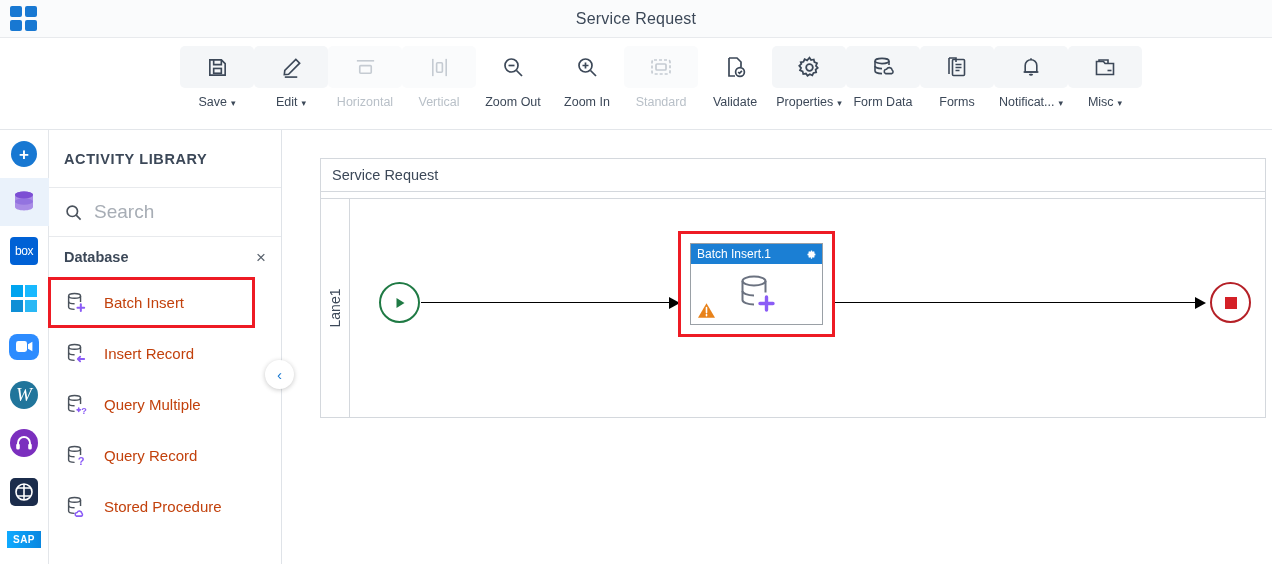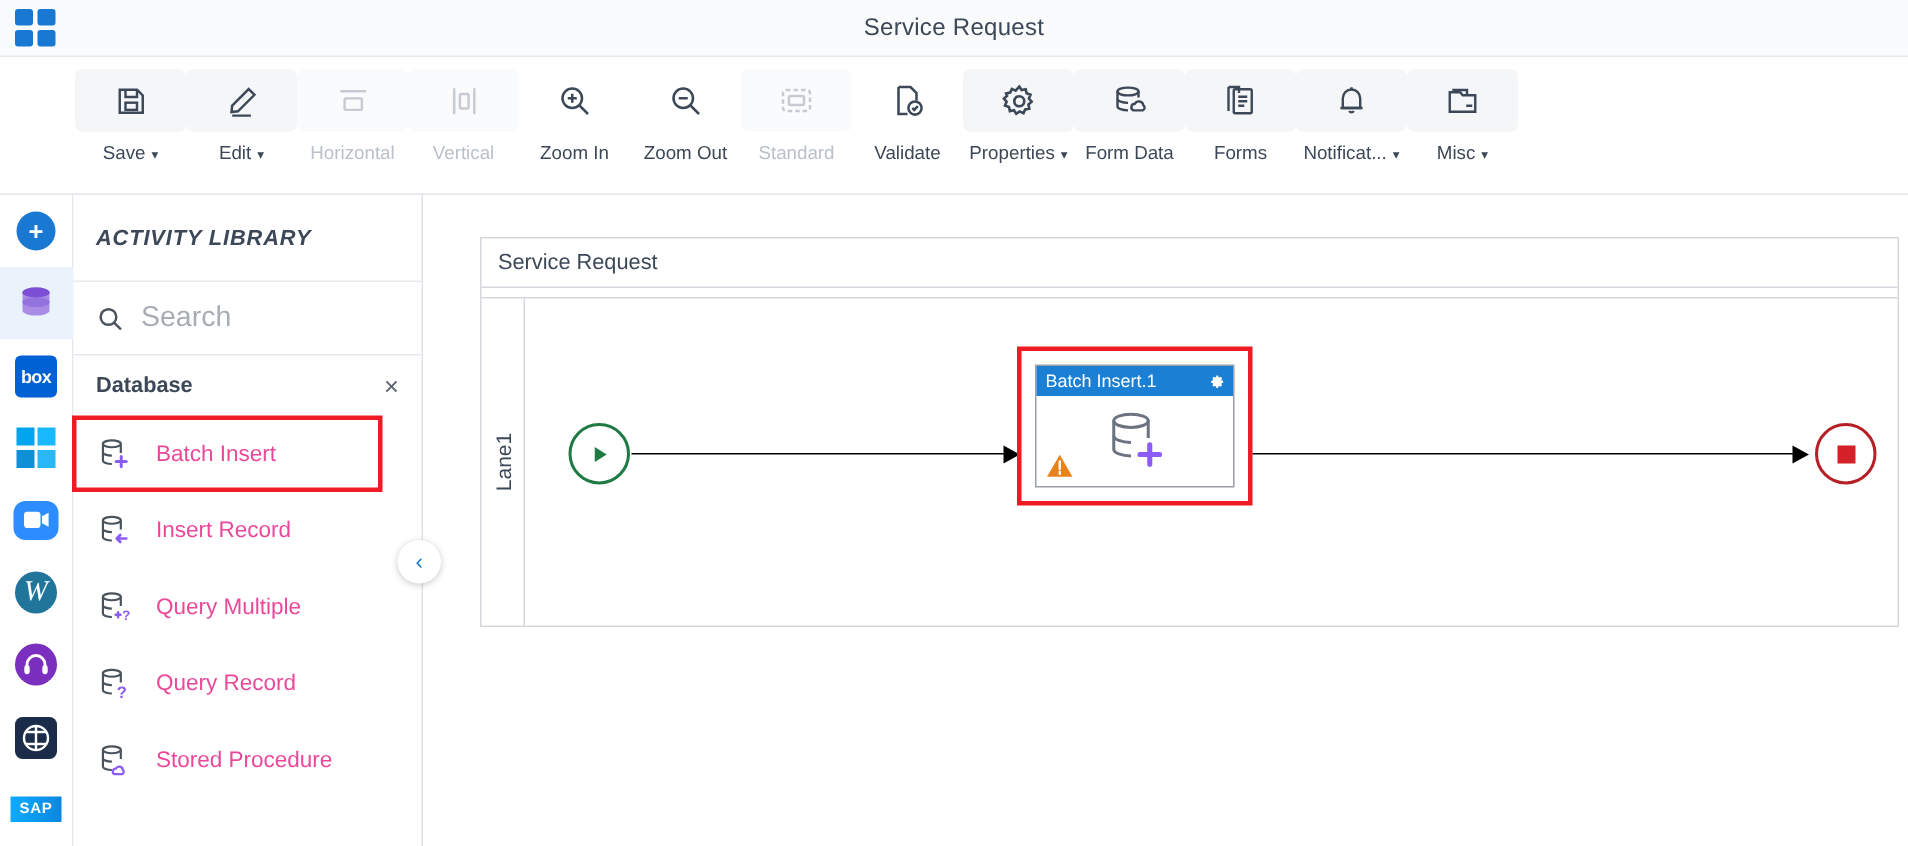--- a/index.html
+++ b/index.html
@@ -29,20 +29,21 @@
     font-size: 16px; color: #3c4858; letter-spacing: .2px;
   }
 
   
   .toolbar {
     position: absolute; left: 0; top: 38px; width: 1272px; height: 92px;
     background: #ffffff;
     border-bottom: 1px solid #e3e6ea;
     display: flex; align-items: flex-start;
     padding-left: 50px;
+    justify-content: center;
   }
   .tb-item {
     display: flex; flex-direction: column; align-items: center;
     padding-top: 8px; cursor: pointer; user-select: none;
   }
   .tb-icon {
     width: 74px; height: 42px; border-radius: 5px;
     background: #f4f6f8;
     display: flex; align-items: center; justify-content: center;
   }
@@ -69,21 +70,21 @@
   }
   .rail-item.active { background: #eaf2fb; }
   .rail-plus {
     width: 26px; height: 26px; border-radius: 50%;
     background: #1878d2; color: #fff;
     display: flex; align-items: center; justify-content: center;
     font-size: 17px; line-height: 1; font-weight: bold;
   }
   .ic-box {
     width: 28px; height: 28px; border-radius: 4px; background: #0061d5;
-    color: #fff; font-size: 12px; font-weight: bold;
+    color: #fff; font-size: 12px; font-weight: normal;
     display: flex; align-items: center; justify-content: center;
     letter-spacing: -.4px;
   }
   .ic-win { width: 27px; height: 27px; display: grid;
     grid-template-columns: 12px 12px; grid-template-rows: 12px 12px; gap: 2.5px; }
   .ic-win i { display: block; }
   .ic-zoom { width: 30px; height: 26px; border-radius: 8px; background: #2d8cff;
     display: flex; align-items: center; justify-content: center; }
   .ic-wp { width: 28px; height: 28px; border-radius: 50%; background: #21759b;
     color: #fff; display: flex; align-items: center; justify-content: center;
@@ -97,42 +98,41 @@
 
   
   .panel {
     position: absolute; left: 49px; top: 130px; width: 233px; height: 434px;
     background: #ffffff; border-right: 1px solid #dfe3e8;
   }
   .panel-title {
     height: 58px; display: flex; align-items: center; padding-left: 15px;
     font-size: 14.5px; font-weight: bold; color: #3c4858; letter-spacing: .6px;
     border-bottom: 1px solid #e8eaed;
-    font-style: italic;
   }
   .search-row {
     height: 49px; display: flex; align-items: center; gap: 11px;
     padding-left: 15px; border-bottom: 1px solid #e8eaed;
   }
   .search-input {
     border: none; outline: none; font-size: 19px; color: #3c4858;
     font-family: "Liberation Sans", sans-serif; width: 150px; background: transparent;
   }
   .search-input::placeholder { color: #a7adb5; }
   .group-row {
     height: 40px; display: flex; align-items: center; justify-content: space-between;
     padding: 0 15px 0 15px;
   }
   .group-name { font-size: 14.5px; font-weight: bold; color: #3c4858; }
   .group-close { color: #5a636e; font-size: 17px; cursor: pointer; line-height: 1; }
   .act-item {
     height: 51px; display: flex; align-items: center; gap: 15px;
     padding-left: 15px; cursor: pointer;
   }
-  .act-label { font-size: 15px; color: #ec4899; }
+  .act-label { font-size: 15px; color: #c2410c; }
   .highlight-box {
     position: absolute; left: 48px; top: 277px; width: 207px; height: 51px;
     border: 3px solid #ee1b24; pointer-events: none; z-index: 5;
   }
   .collapse-btn {
     position: absolute; left: 265px; top: 360px; width: 29px; height: 29px;
     border-radius: 50%; background: #fff; box-shadow: 0 1px 5px rgba(0,0,0,.22);
     display: flex; align-items: center; justify-content: center;
     color: #1878d2; font-size: 15px; cursor: pointer; z-index: 6;
   }
@@ -271,38 +271,38 @@
     <div class="tb-label">
       <span>Vertical</span>
     </div>
   </div>
 
   <div class="tb-item plain">
     <div class="tb-icon">
       <svg width="24" height="24" viewBox="0 0 24 24" fill="none" stroke="#3c4858" stroke-width="1.7">
         <circle cx="10.5" cy="10.5" r="6.5"></circle>
           <path d="M15.5 15.5L21 21"></path>
-        <path d="M10.5 7.5v6M7.5 10.5h6"></path>
-      </svg>
-    </div>
-    <div class="tb-label">
-      <span>Zoom In</span>
+          <path d="M7.5 10.5h6"></path>
+      </svg>
+    </div>
+    <div class="tb-label">
+      <span>Zoom Out</span>
     </div>
   </div>
 
   <div class="tb-item plain">
     <div class="tb-icon">
       <svg width="24" height="24" viewBox="0 0 24 24" fill="none" stroke="#3c4858" stroke-width="1.7">
         <circle cx="10.5" cy="10.5" r="6.5"></circle>
           <path d="M15.5 15.5L21 21"></path>
-          <path d="M7.5 10.5h6"></path>
-      </svg>
-    </div>
-    <div class="tb-label">
-      <span>Zoom Out</span>
+        <path d="M10.5 7.5v6M7.5 10.5h6"></path>
+      </svg>
+    </div>
+    <div class="tb-label">
+      <span>Zoom In</span>
     </div>
   </div>
 
   <div class="tb-item disabled">
     <div class="tb-icon">
       <svg width="24" height="24" viewBox="0 0 24 24" fill="none" stroke="#c5cbd2" stroke-width="1.7" stroke-dasharray="3 2">
         <rect x="3" y="5" width="18" height="14" rx="2"></rect>
         <rect x="7" y="9" width="10" height="6" rx="1" stroke-dasharray="0"></rect>
       </svg>
     </div>

